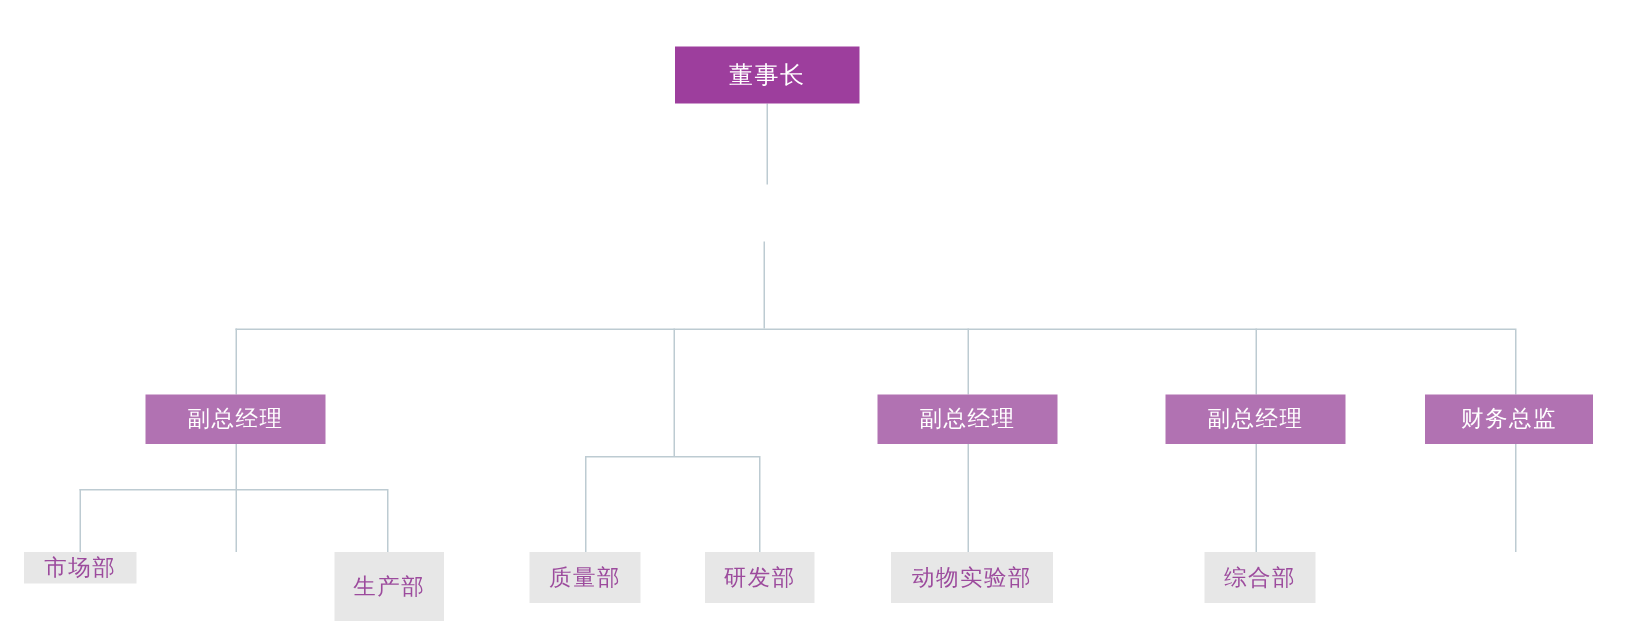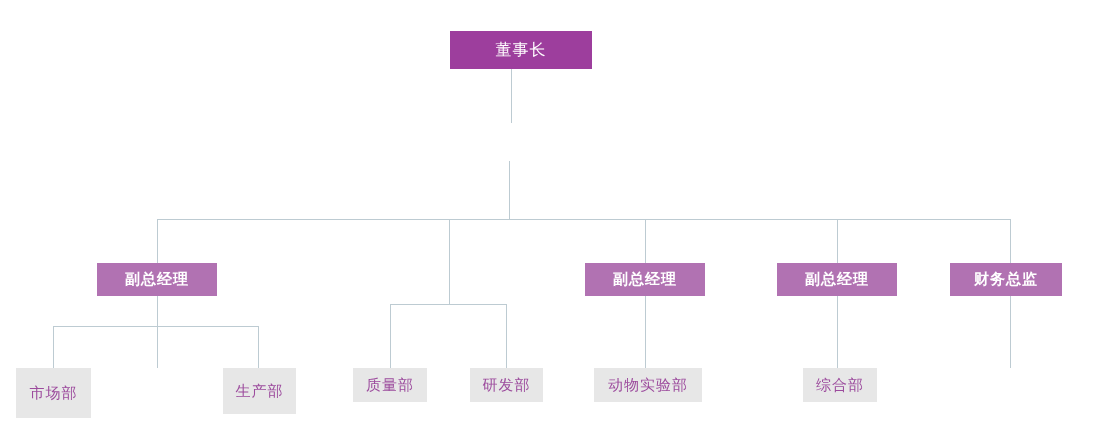--- a/index.html
+++ b/index.html
@@ -26,21 +26,20 @@
   }
   .node.primary {
     background: var(--primary-fill);
     color: var(--primary-text);
     font-size: 16px;
   }
   .node.secondary {
     background: var(--secondary-fill);
     color: var(--secondary-text);
     font-size: 15px;
-    font-weight: bold;
   }
   .node.dept {
     background: var(--dept-fill);
     color: var(--dept-text);
     font-size: 15px;
   }
   .line {
     position: absolute;
     background: var(--line-color);
   }
@@ -63,24 +62,24 @@
     <div class="line v" style="left: 837px; top: 219px; height: 44px;"></div>
     <div class="line v" style="left: 1010px; top: 219px; height: 44px;"></div>
     <div class="line v" style="left: 157px; top: 296px; height: 30px;"></div>
     <div class="line h" style="left: 53px; top: 326px; width: 205px;"></div>
     <div class="line v" style="left: 53px; top: 326px; height: 42px;"></div>
     <div class="line v" style="left: 157px; top: 326px; height: 42px;"></div>
     <div class="line v" style="left: 258px; top: 326px; height: 42px;"></div>
     <div class="line v" style="left: 645px; top: 296px; height: 72px;"></div>
     <div class="line v" style="left: 837px; top: 296px; height: 72px;"></div>
     <div class="line v" style="left: 1010px; top: 296px; height: 72px;"></div>
-    <div class="node primary" style="left: 450px; top: 31px; width: 142px; height: 38px;">董事长</div>
+    <div class="node primary" style="left: 450px; top: 31px; width: 123px; height: 38px;">董事长</div>
     <div class="node secondary" style="left: 97px; top: 263px; width: 120px; height: 33px;">副总经理</div>
     <div class="node secondary" style="left: 585px; top: 263px; width: 120px; height: 33px;">副总经理</div>
     <div class="node secondary" style="left: 777px; top: 263px; width: 120px; height: 33px;">副总经理</div>
     <div class="node secondary" style="left: 950px; top: 263px; width: 112px; height: 33px;">财务总监</div>
-    <div class="node dept" style="left: 16px; top: 368px; width: 75px; height: 50px;">市场部</div>
+    <div class="node dept" style="left: 16px; top: 368px; width: 75px; height: 21px;">市场部</div>
     <div class="node dept" style="left: 223px; top: 368px; width: 73px; height: 46px; text-align: right;">生产部</div>
     <div class="node dept" style="left: 353px; top: 368px; width: 74px; height: 34px;">质量部</div>
     <div class="node dept" style="left: 470px; top: 368px; width: 73px; height: 34px;">研发部</div>
     <div class="node dept" style="left: 594px; top: 368px; width: 108px; height: 34px;">动物实验部</div>
     <div class="node dept" style="left: 803px; top: 368px; width: 74px; height: 34px;">综合部</div>
   </div>
 
 </body></html>

